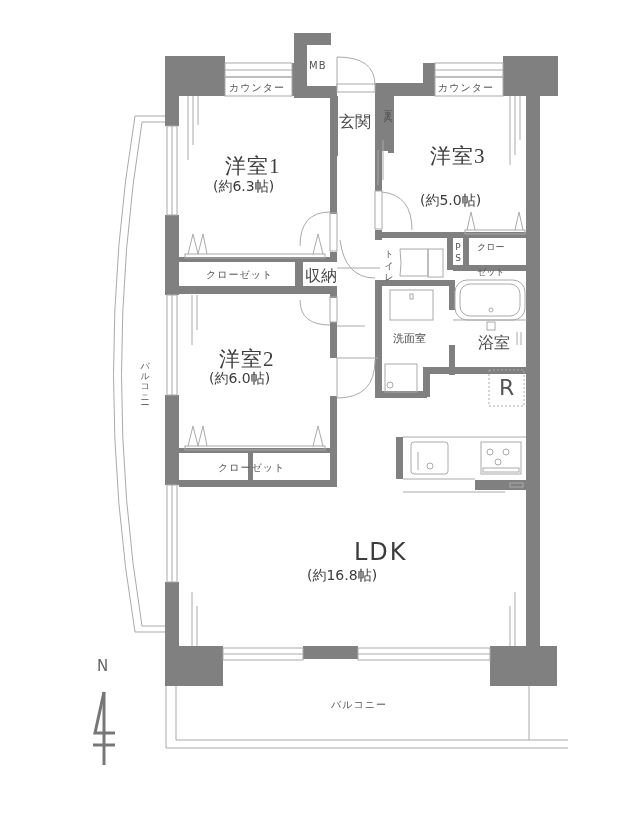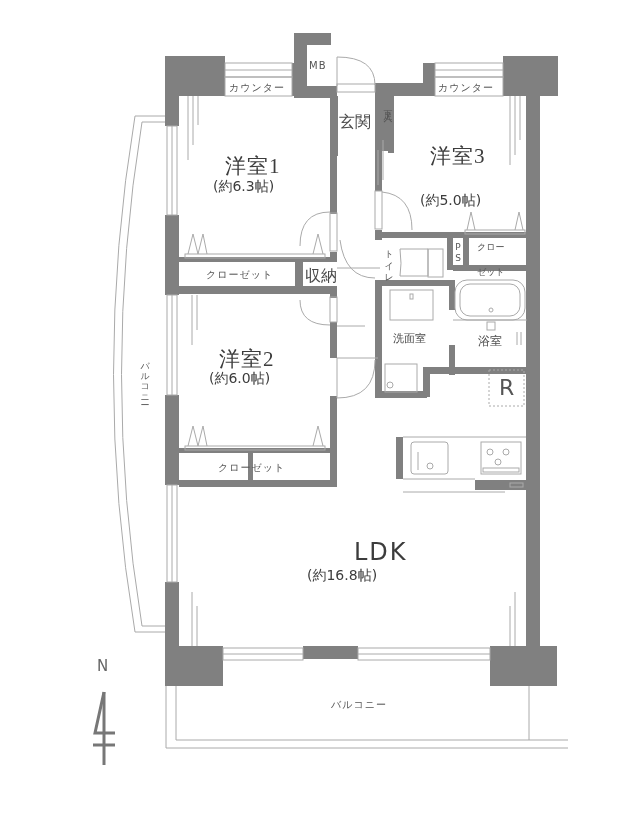--- a/index.html
+++ b/index.html
@@ -221,21 +221,21 @@
 
 <span class="lbl small" style="left:206px;top:268px;">クローゼット</span>
 <span class="lbl" style="left:305px;top:266px;font-size:16px;">収納</span>
 
 <span class="lbl tiny vert" style="left:382px;top:244px;">トイレ</span>
 <span class="lbl tiny vert" style="left:453px;top:242px;">PS</span>
 <span class="lbl tiny" style="left:477px;top:241px;">クロー</span>
 <span class="lbl tiny" style="left:477px;top:266px;">ゼット</span>
 
 <span class="lbl" style="left:393px;top:331px;font-size:11px;">洗面室</span>
-<span class="lbl" style="left:478px;top:333px;font-size:12px;">浴室</span>
+<span class="lbl" style="left:478px;top:333px;font-size:16px;">浴室</span>
 <span class="lbl R" style="left:499px;top:375px;">R</span>
 
 <span class="lbl room-name" style="left:219px;top:345px;">洋室2</span>
 <span class="lbl room-area" style="left:209px;top:370px;">(約6.0帖)</span>
 <span class="lbl small" style="left:218px;top:461px;">クローゼット</span>
 
 <span class="lbl ldk-name" style="left:322px;top:538px;margin-left:32px;">LDK</span>
 <span class="lbl room-area" style="left:307px;top:567px;">(約16.8帖)</span>
 
 <span class="lbl tiny vert" style="left:138px;top:355px;">バルコニー</span>

